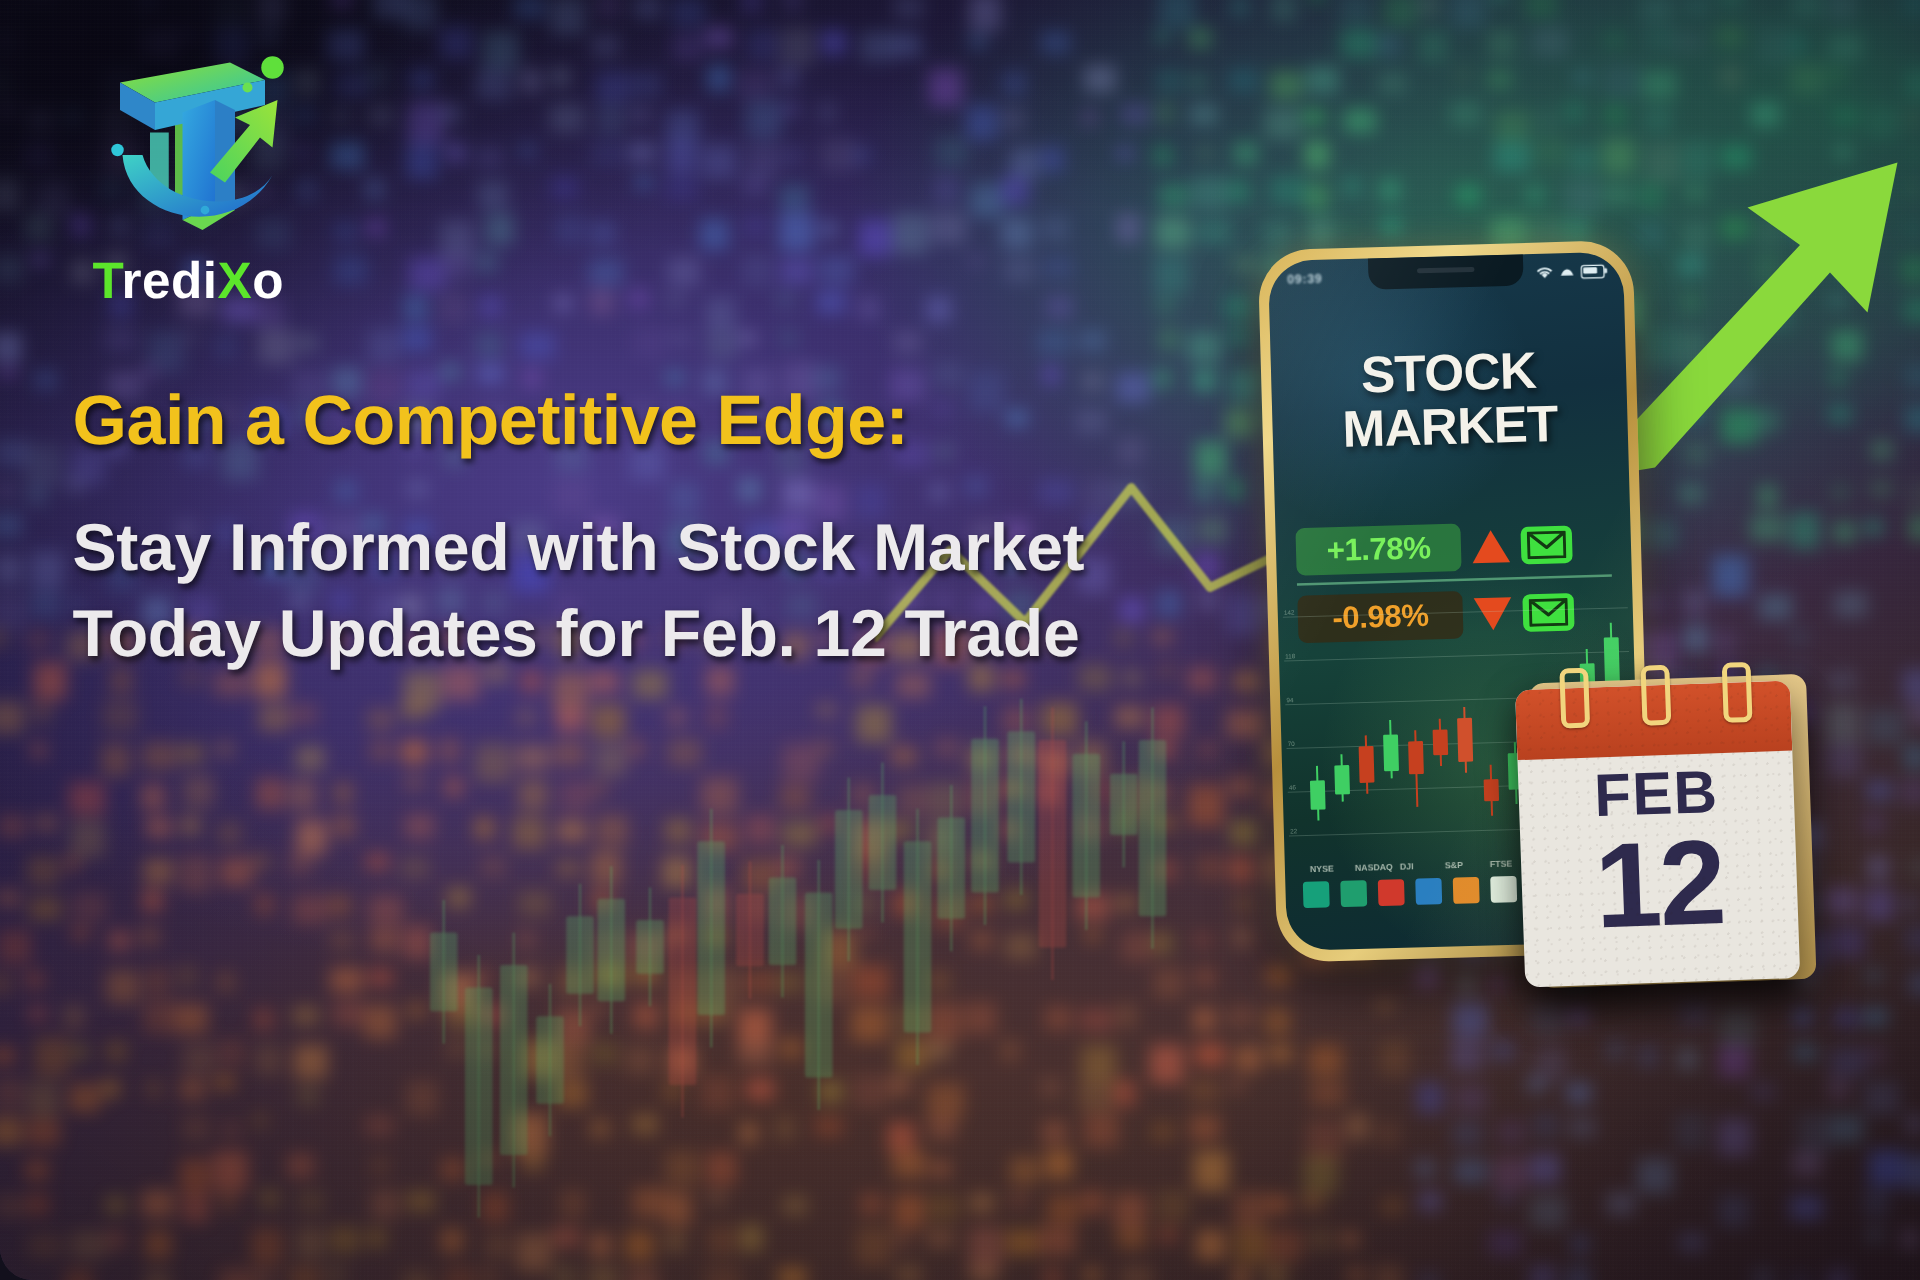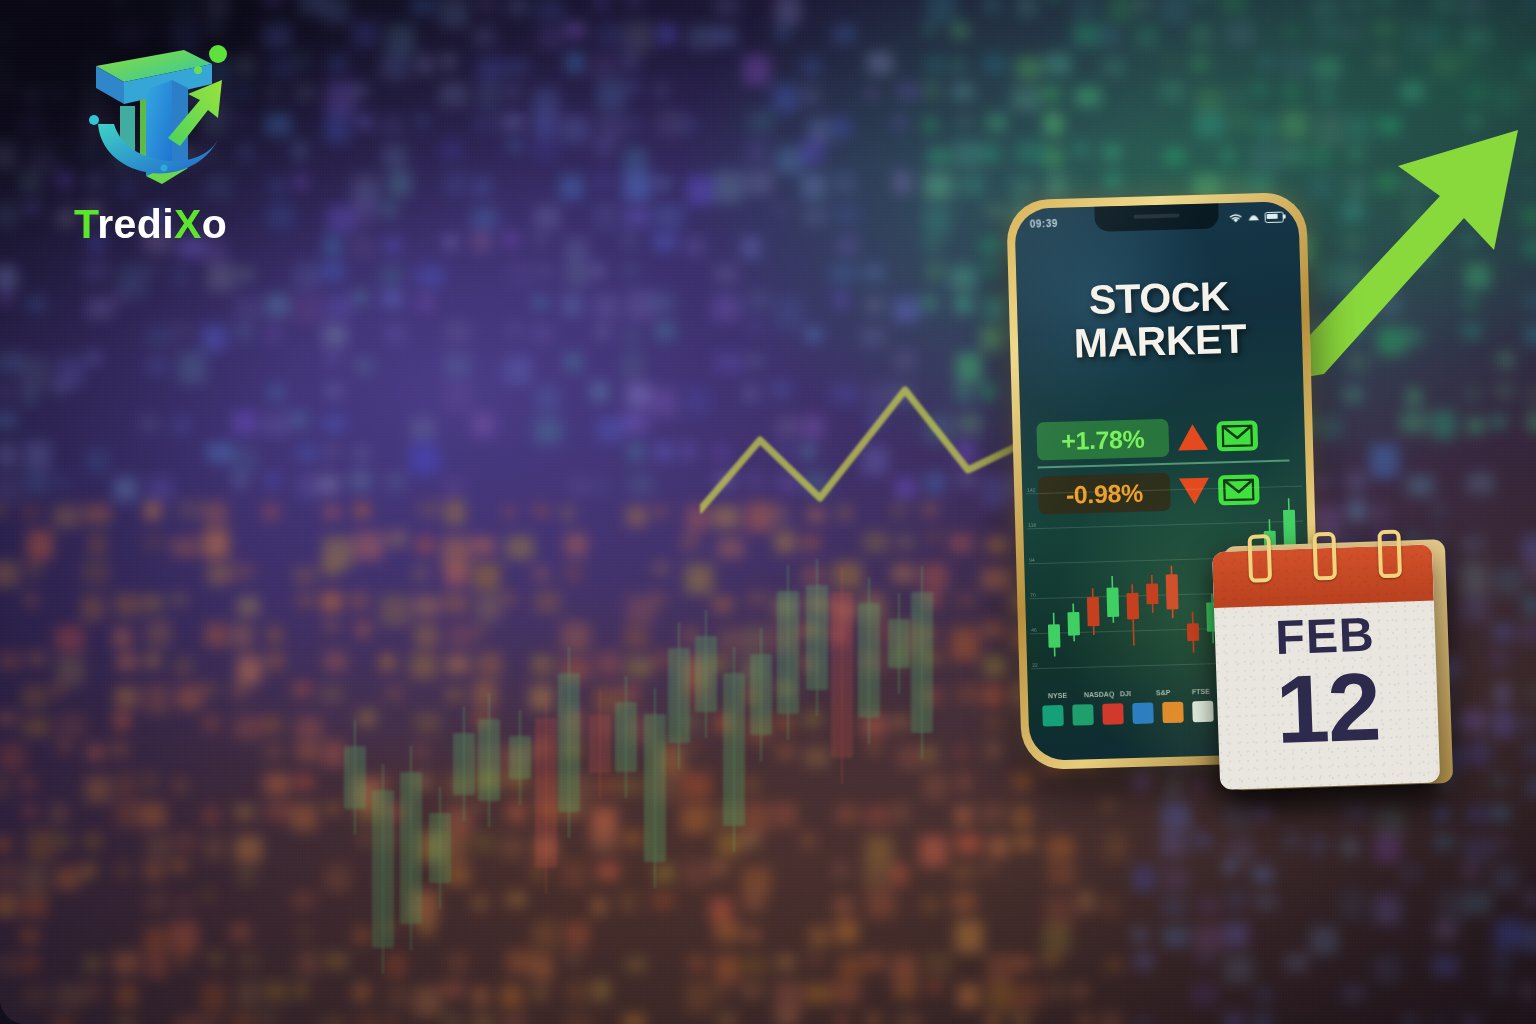--- a/index.html
+++ b/index.html
@@ -1369,20 +1369,27 @@
       <circle cx="146" cy="26" r="9" fill="#5fe03b"></circle>
       <circle cx="126" cy="42" r="4" fill="#6ae050"></circle>
       <circle cx="22" cy="92" r="5" fill="#2fc6d8"></circle>
       <circle cx="92" cy="140" r="3.5" fill="#2fa9d8"></circle>
     </svg>
     <div class="logo-word">
       <span class="lw-g">T</span><span class="lw-w">redi</span><span class="lw-g">X</span><span class="lw-w">o</span>
     </div>
   </div>
 
+  <div class="copy">
+    <div class="eyebrow">Gain a Competitive Edge:</div>
+    <div class="sub">
+      <span class="ln">Stay Informed with Stock Market</span>
+      <span class="ln">Today Updates for Feb. 12 Trade</span>
+    </div>
+  </div>
 
   <div class="phone">
     <div class="phone-frame"></div>
     <div class="phone-screen">
       <div class="screen-glow"></div>
       <div class="notch">
           <span class="spk"></span>
         </div>
 
       <div class="statusbar">

